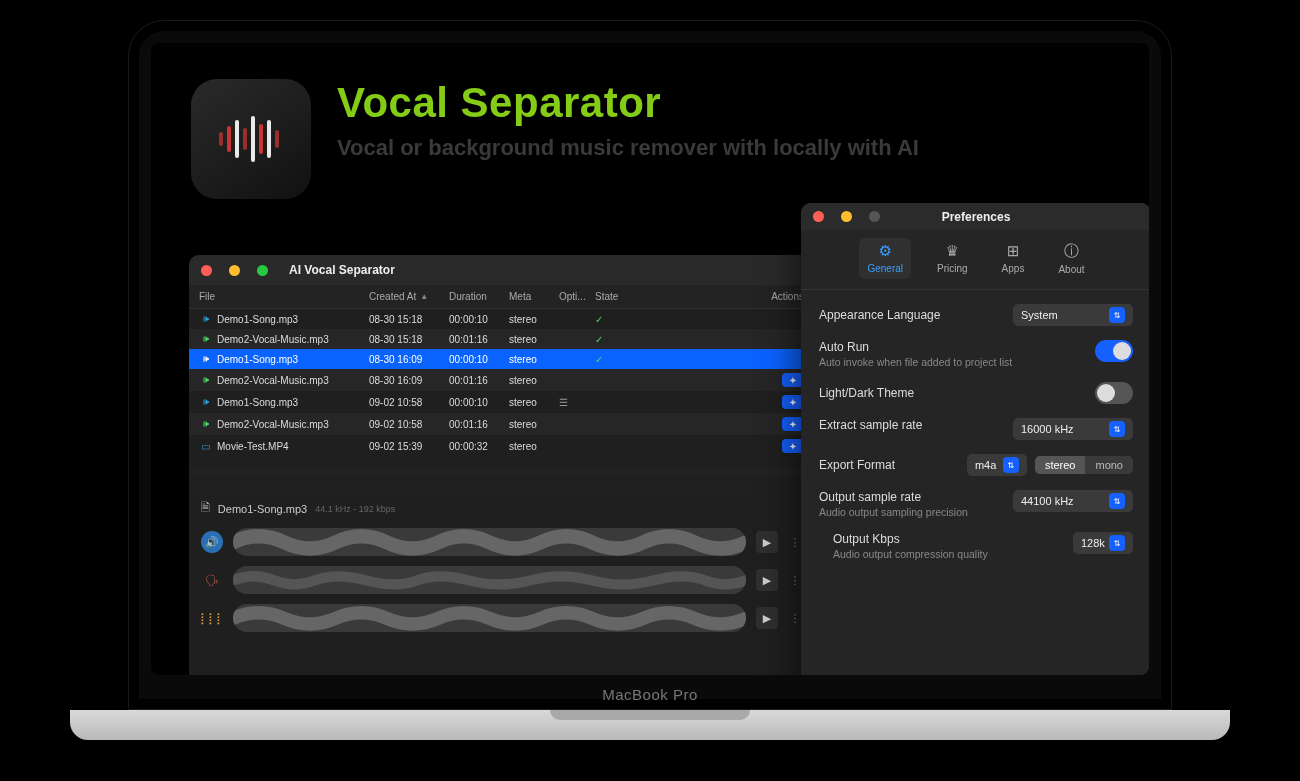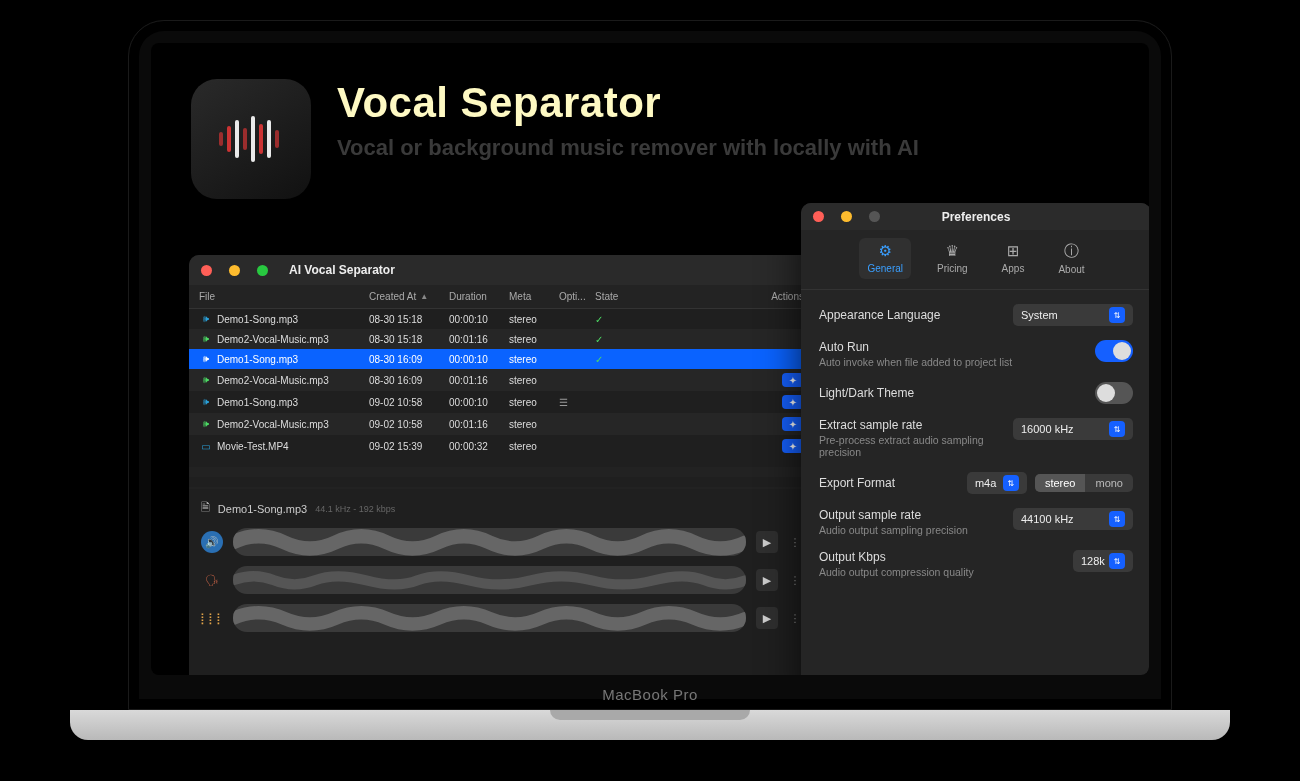--- a/index.html
+++ b/index.html
@@ -16,21 +16,21 @@
     background: #000; border-radius: 8px; overflow: hidden;
   }
   .macbook-label { position:absolute; left:0; right:0; bottom:6px; text-align:center; color:#777; font-size:15px; letter-spacing:0.5px;}
   .laptop-base { position:absolute; left:70px; right:70px; top:710px; height:30px; background:linear-gradient(#d9d9d9,#b9b9b9); border-radius:0 0 18px 18px; box-shadow:0 6px 8px rgba(0,0,0,0.6);}
   .laptop-base::before{content:"";position:absolute;left:50%;transform:translateX(-50%);top:0;width:200px;height:10px;background:#a9a9a9;border-radius:0 0 12px 12px;}
 
   
   .hero { position:absolute; left:40px; top:36px; display:flex; align-items:flex-start; gap:26px;}
   .app-icon { width:120px; height:120px; border-radius:26px; background:linear-gradient(145deg,#2a2a2a,#111); display:flex; align-items:center; justify-content:center; box-shadow:0 6px 18px rgba(0,0,0,0.6);}
   .app-icon svg{display:block;}
-  .hero-title { font-size:42px; font-weight:800; color:#fef9c3; letter-spacing:0.5px;}
+  .hero-title { font-size:42px; font-weight:800; color:#84cc16; letter-spacing:0.5px;}
   .hero-sub { font-size:22px; font-weight:700; color:#3a3a3a; margin-top:8px;}
 
   
   .main-window { position:absolute; left:38px; top:212px; width:625px; height:450px; background:#1f1f1f; border-radius:10px; box-shadow:0 10px 30px rgba(0,0,0,0.6); overflow:hidden; font-size:11px; color:#ddd;}
   .titlebar { display:flex; align-items:center; gap:17px; padding:8px 12px; background:#2a2a2a;}
   .tl-btn { width:11px; height:11px; border-radius:50%;}
   .tl-red{background:#ff5f57;} .tl-yel{background:#febc2e;} .tl-grn{background:#28c840;}
   .tl-dim{background:#555;}
   .win-title{font-size:12px; font-weight:600; color:#eee; margin-left:4px;}
 
@@ -336,21 +336,20 @@
         <div class="pref-row">
           <div class="pref-label">Light/Dark Theme</div>
           <div class="toggle" id="theme-toggle">
               <div class="knob"></div>
             </div>
         </div>
 
         <div class="pref-row" style="align-items:flex-start;">
           <div class="pref-group">
             <div class="pref-label">Extract sample rate</div>
-            <div class="pref-desc">Pre-process extract audio sampling precision</div>
           </div>
           <div class="select">
             <span>16000 kHz</span>
             <span class="chev">⇅</span>
           </div>
         </div>
 
         <div class="pref-row">
           <div class="pref-label">Export Format</div>
           <div class="inline">
@@ -369,21 +368,21 @@
           <div class="pref-group">
             <div class="pref-label">Output sample rate</div>
             <div class="pref-desc">Audio output sampling precision</div>
           </div>
           <div class="select">
             <span>44100 kHz</span>
             <span class="chev">⇅</span>
           </div>
         </div>
 
-        <div class="pref-row" style="align-items:flex-start;">
+        <div class="pref-row" style="align-items:flex-start;margin-left:14px;">
           <div class="pref-group">
             <div class="pref-label">Output Kbps</div>
             <div class="pref-desc">Audio output compression quality</div>
           </div>
           <div class="select small">
             <span>128k</span>
             <span class="chev">⇅</span>
           </div>
         </div>
 

